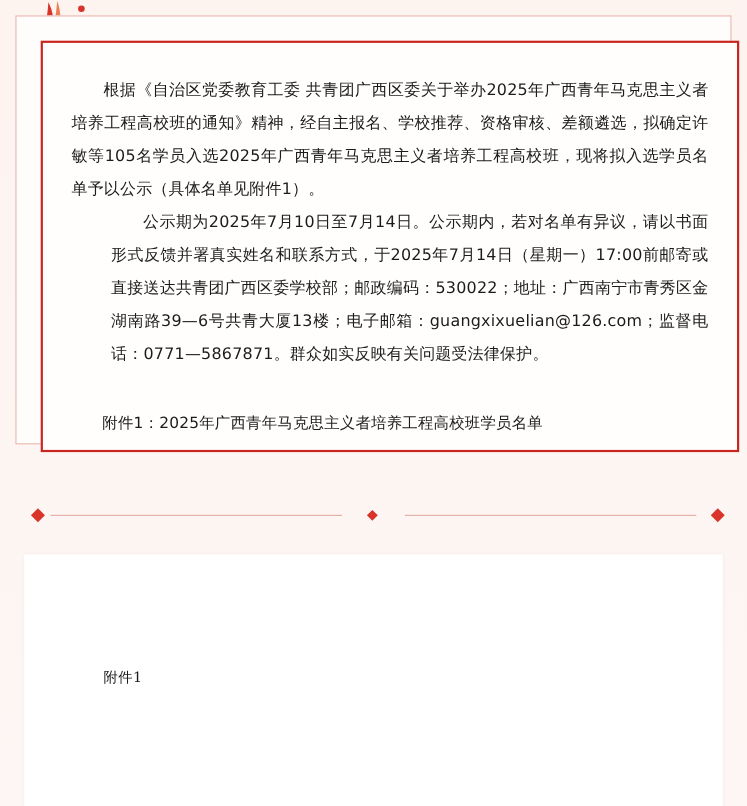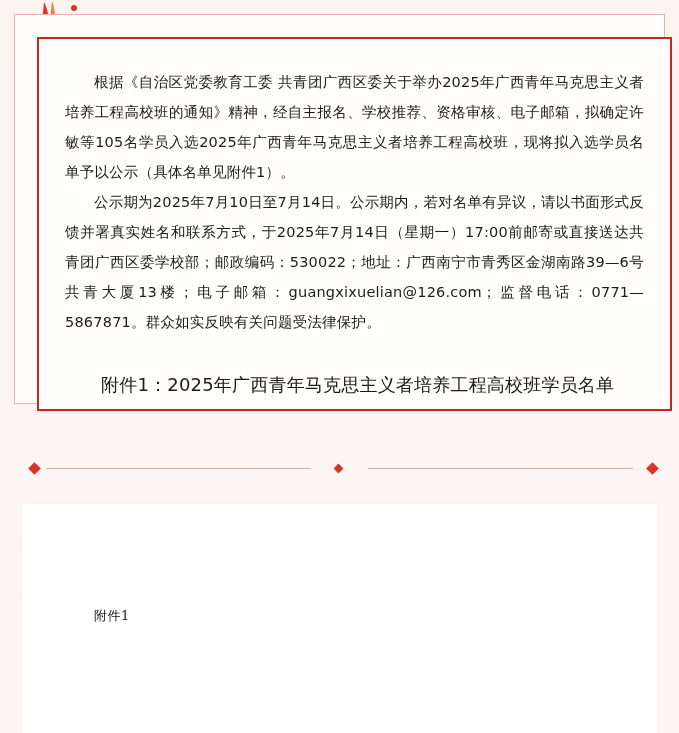--- a/index.html
+++ b/index.html
@@ -60,26 +60,27 @@
     text-align: justify;
     text-justify: inter-ideograph;
     letter-spacing: 0.2px;
   }
   .para {
     margin: 0 0 0 0;
     text-indent: 2em;
   }
   .para + .para {
     margin-top: 0px;
+    margin-left: 36px;
   }
   .attach-line {
     margin-top: 34px;
     text-indent: 2em;
     font-family: "DejaVu Sans", "Liberation Sans", sans-serif;
-    font-size: 18px;
+    font-size: 14px;
     line-height: 28px;
     color: #1b1b1b;
   }
 
   
   .divider {
     position: absolute;
     left: 0;
     top: 455px;
     width: 679px;
@@ -146,21 +147,21 @@
   <svg class="top-flourish" viewBox="0 0 60 40">
     <path d="M16 2 C 20 10, 22 18, 18 26 C 16 30, 12 32, 10 30 C 14 24, 15 14, 16 2 Z" fill="#d8342a"></path>
     <path d="M24 1 C 27 9, 28 17, 25 25 C 23 29, 20 31, 19 29 C 22 22, 23 12, 24 1 Z" fill="#ef7f52"></path>
     <circle cx="46" cy="8" r="3" fill="#d8342a"></circle>
     <circle cx="53" cy="16" r="2" fill="#ef7f52"></circle>
   </svg>
 
   <div class="notice-outer">
     <div class="notice-inner">
       <div class="body-text">
-        <p class="para">根据《自治区党委教育工委 共青团广西区委关于举办2025年广西青年马克思主义者培养工程高校班的通知》精神，经自主报名、学校推荐、资格审核、电子邮箱，拟确定许敏等105名学员入选2025年广西青年马克思主义者培养工程高校班，现将拟入选学员名单予以公示（具体名单见附件1）。</p>
+        <p class="para">根据《自治区党委教育工委 共青团广西区委关于举办2025年广西青年马克思主义者培养工程高校班的通知》精神，经自主报名、学校推荐、资格审核、差额遴选，拟确定许敏等105名学员入选2025年广西青年马克思主义者培养工程高校班，现将拟入选学员名单予以公示（具体名单见附件1）。</p>
         <p class="para">公示期为2025年7月10日至7月14日。公示期内，若对名单有异议，请以书面形式反馈并署真实姓名和联系方式，于2025年7月14日（星期一）17:00前邮寄或直接送达共青团广西区委学校部；邮政编码：530022；地址：广西南宁市青秀区金湖南路39—6号共青大厦13楼；电子邮箱：guangxixuelian@126.com；监督电话：0771—5867871。群众如实反映有关问题受法律保护。</p>
         <div class="attach-line">附件1：2025年广西青年马克思主义者培养工程高校班学员名单</div>
       </div>
     </div>
   </div>
 
   <div class="divider">
     <span class="diamond d1"></span>
     <span class="line left"></span>
     <span class="diamond d2"></span>

